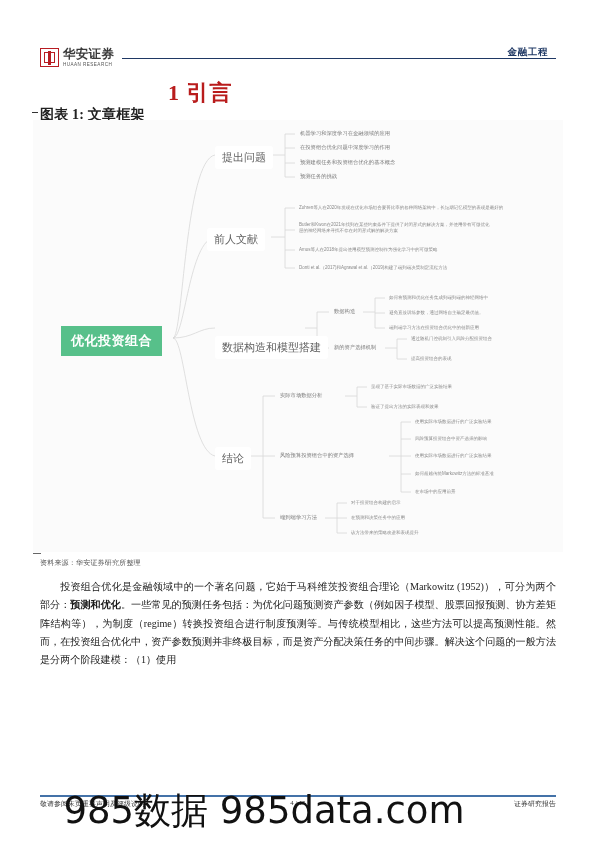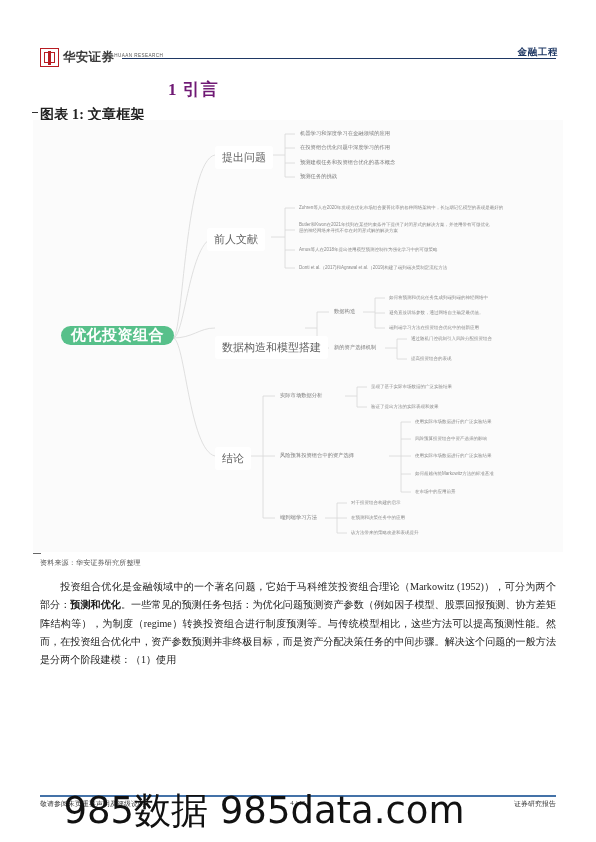--- a/index.html
+++ b/index.html
@@ -43,21 +43,21 @@
     left: 3px; top: 3px; right: 3px; bottom: 3px;
     border: 1.4px solid #b81c22;
   }
   .logo-mark::after {
     content: "";
     position: absolute;
     left: 7px; top: 1.5px;
     width: 3px; height: 14px;
     background: #b81c22;
   }
-  .logo-text { display: flex; flex-direction: row; line-height: 1; }
+  .logo-text { display: flex; flex-direction: column; line-height: 1; }
   .logo-cn {
     font-size: 12.5px;
     font-weight: 700;
     color: #3a3a3a;
     letter-spacing: 0.3px;
     font-family: "Liberation Serif", serif;
   }
   .logo-en {
     font-size: 4.6px;
     color: #555;
@@ -67,35 +67,35 @@
   }
   .header-rule {
     position: absolute;
     left: 122px; top: 12px;
     width: 434px;
     height: 1.2px;
     background: #1f3864;
   }
   .header-right {
     position: absolute;
-    right: 38px; top: 0px;
+    right: 48px; top: 0px;
     font-size: 9.5px;
     font-weight: 700;
     color: #1f3864;
     letter-spacing: 0.6px;
     font-family: "Liberation Serif", serif;
   }
 
   
   .section-title {
     position: absolute;
     left: 168px; top: 78px;
-    font-size: 17px;
-    font-weight: 700;
-    color: #701a75;
+    font-size: 22px;
+    font-weight: 700;
+    color: #b91c1c;
     letter-spacing: 1px;
     font-family: "Liberation Serif", serif;
   }
 
   
   .fig-caption {
     position: absolute;
     left: 40px; top: 106px;
     font-size: 14px;
     font-weight: 700;
@@ -123,24 +123,24 @@
     position: absolute;
     background: #ffffff;
     color: #6b6b6b;
     font-family: "Liberation Sans", "DejaVu Sans", sans-serif;
     box-sizing: border-box;
     white-space: nowrap;
   }
   .mm-root {
     background: #57c08a;
     color: #ffffff;
-    font-size: 15px;
-    font-weight: 700;
-    border-radius: 12px;
-    padding: 0 10px;
+    font-size: 13px;
+    font-weight: 700;
+    border-radius: 0;
+    padding: 6px 10px;
     letter-spacing: 0.5px;
     white-space: nowrap;
   }
   .mm-l1 {
     font-size: 11px;
     color: #5f5f5f;
     border-radius: 3px;
     padding: 4px 7px;
     background: #ffffff;
   }

